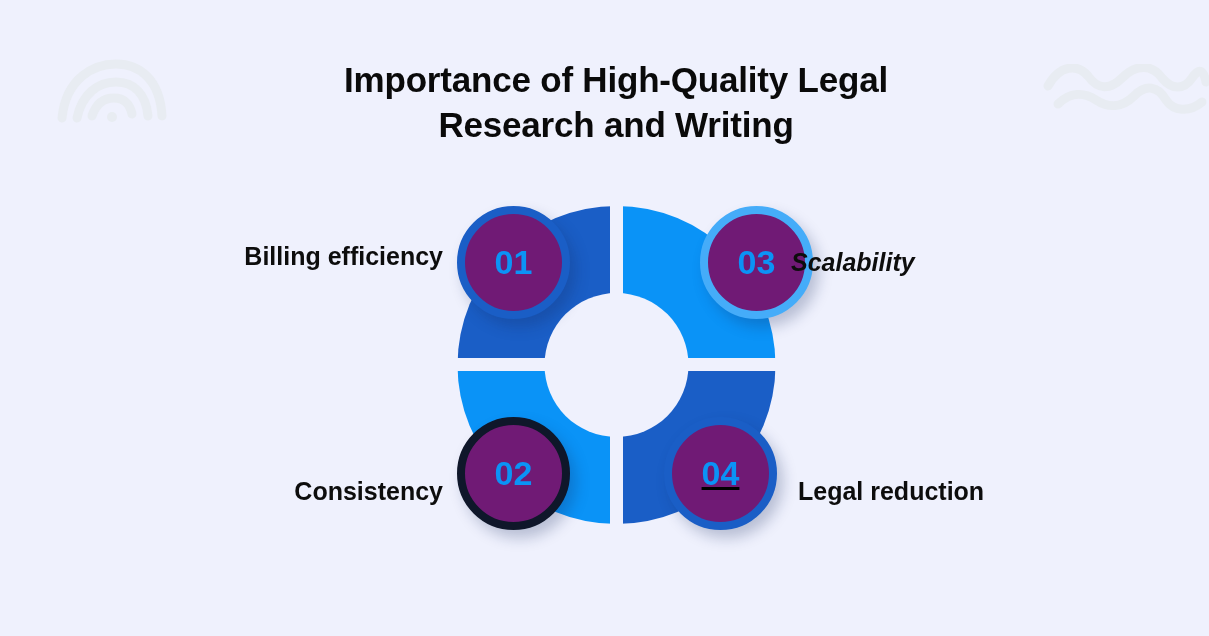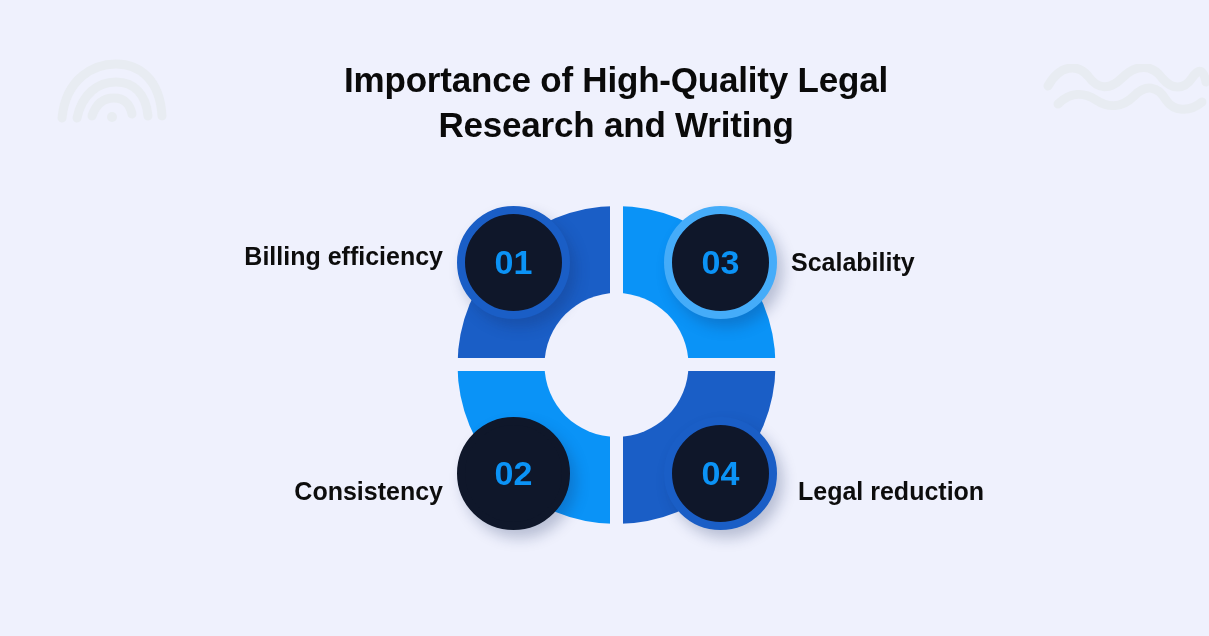--- a/index.html
+++ b/index.html
@@ -12,21 +12,21 @@
   .title {
     position: absolute; left: 0; top: 57px; width: 1232px;
     text-align: center; font-weight: 700; font-size: 35px; line-height: 45px;
     color: #0a0a0a; letter-spacing: -0.2px;
   }
   .title span { display: block; }
   .deco { position: absolute; }
   .diagram { position: absolute; left: 0; top: 0; }
   .badge {
     position: absolute; width: 113px; height: 113px; border-radius: 50%;
-    box-sizing: border-box; background: #0f172a;
+    box-sizing: border-box; background: #701a75;
     display: flex; align-items: center; justify-content: center;
     box-shadow: 6px 8px 14px rgba(20, 40, 90, 0.25);
   }
   .badge .num {
     font-weight: 700; font-size: 34px; color: #0b93f6; letter-spacing: 0px;
   }
   .label {
     position: absolute; font-weight: 700; font-size: 25px; line-height: 29px;
     color: #0d0d0d;
   }
@@ -84,25 +84,25 @@
     <circle cx="616.5" cy="365" r="159" fill="#1a5ec6" clip-path="url(#q4)"></circle>
   </g>
 </svg>
 
 <div class="badge" style="left:457px; top:206px; border:8px solid #1a5ec6;">
   <span class="num">01</span>
 </div>
 <div class="badge" style="left:457px; top:417px; border:8px solid #0f172a;">
   <span class="num">02</span>
 </div>
-<div class="badge" style="left:664px; top:206px; border:8px solid #45acf9;text-align:center;">
+<div class="badge" style="left:700px; top:206px; border:8px solid #45acf9;text-align:center;">
   <span class="num">03</span>
 </div>
-<div class="badge" style="left:664px; top:417px; border:8px solid #1a5ec6;">
+<div class="badge" style="left:664px; top:417px; border:8px solid #1a5ec6;text-decoration:underline;">
   <span class="num">04</span>
 </div>
 
 <div class="label right-align" style="right:766px; top:242px;">Billing efficiency</div>
 <div class="label right-align" style="right:766px; top:477px;text-align:right;">Consistency</div>
-<div class="label" style="left:791px; top:248px;">
+<div class="label" style="left:791px; top:248px;font-style:italic;">
   <div>Scalability</div>
 </div>
 <div class="label" style="left:798px; top:477px;">Legal reduction</div>
 
 </body></html>

